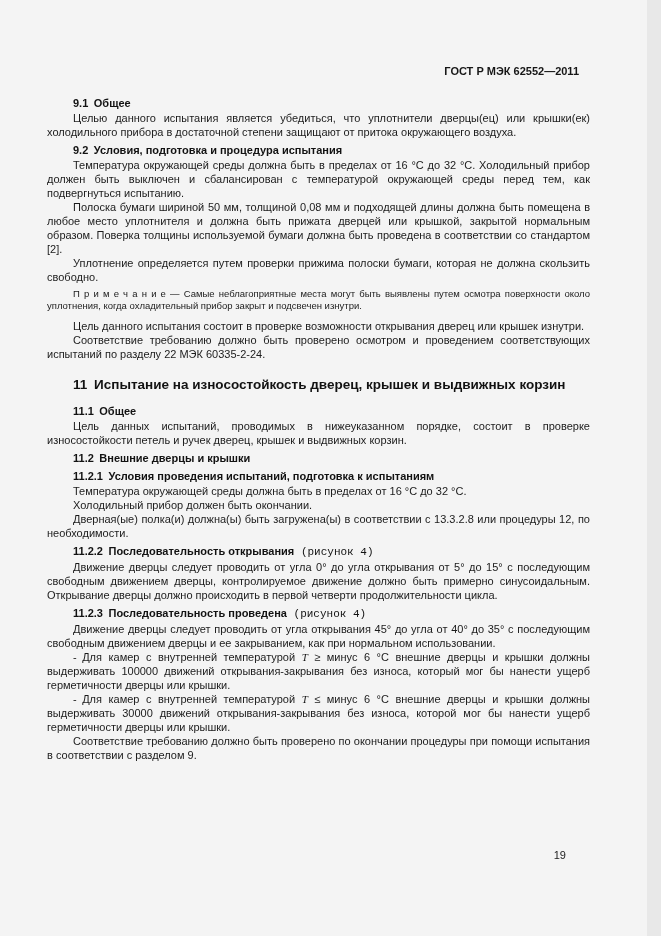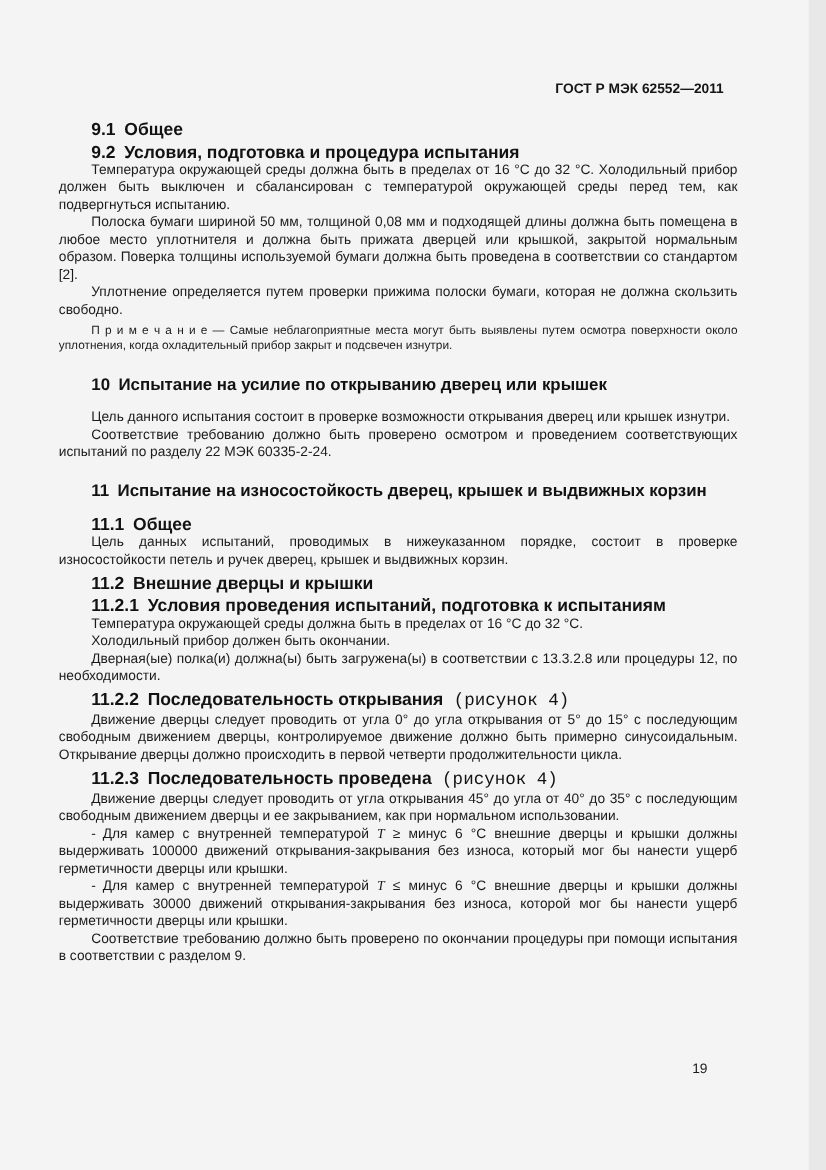--- a/index.html
+++ b/index.html
@@ -42,21 +42,21 @@
     font-size: 13.5px;
     line-height: 20px;
     font-weight: bold;
     margin: 0 0 9px 26px;
     color: #121212;
   }
   h1.sec.mt {
     margin-top: 14px;
   }
   h2.sub {
-    font-size: 14px;
+    font-size: 11px;
     line-height: 14px;
     font-weight: bold;
     margin: 4px 0 1px 26px;
     color: #121212;
   }
   h2.sub .normal {
     font-weight: normal;
     font-family: Liberation Mono, monospace;
   }
   p.note {
@@ -81,32 +81,32 @@
 
 <div class="page">
 
   <div class="running-header">ГОСТ Р МЭК 62552—2011</div>
 
   <div class="content">
 
 
     <h2 class="sub">9.1 Общее</h2>
 
+    <p>Целью данного испытания является убедиться, что уплотнители дверцы(ец) или крышки(ек) холодильного прибора в достаточной степени защищают от притока окружающего воздуха.</p>
 
     <h2 class="sub">9.2 Условия, подготовка и процедура испытания</h2>
 
     <p>Температура окружающей среды должна быть в пределах от 16 °С до 32 °С. Холодильный прибор должен быть выключен и сбалансирован с температурой окружающей среды перед тем, как подвергнуться испытанию.</p>
 
     <p>Полоска бумаги шириной 50 мм, толщиной 0,08 мм и подходящей длины должна быть помещена в любое место уплотнителя и должна быть прижата дверцей или крышкой, закрытой нормальным образом. Поверка толщины используемой бумаги должна быть проведена в соответствии со стандартом [2].</p>
 
     <p>Уплотнение определяется путем проверки прижима полоски бумаги, которая не должна скользить свободно.</p>
 
     <p class="note">П р и м е ч а н и е — Самые неблагоприятные места могут быть выявлены путем осмотра поверхности около уплотнения, когда охладительный прибор закрыт и подсвечен изнутри.</p>
 
-    <h1 class="sec mt">10 Испытание на усилие по открыванию дверец или крышек</h1>
 
     <p>Цель данного испытания состоит в проверке возможности открывания дверец или крышек изнутри.</p>
 
     <p>Соответствие требованию должно быть проверено осмотром и проведением соответствующих испытаний по разделу 22 МЭК 60335-2-24.</p>
 
     <h1 class="sec mt">11 Испытание на износостойкость дверец, крышек и выдвижных корзин</h1>
 
     <h2 class="sub">11.1 Общее</h2>
 
     <p>Цель данных испытаний, проводимых в нижеуказанном порядке, состоит в проверке износостойкости петель и ручек дверец, крышек и выдвижных корзин.</p>

